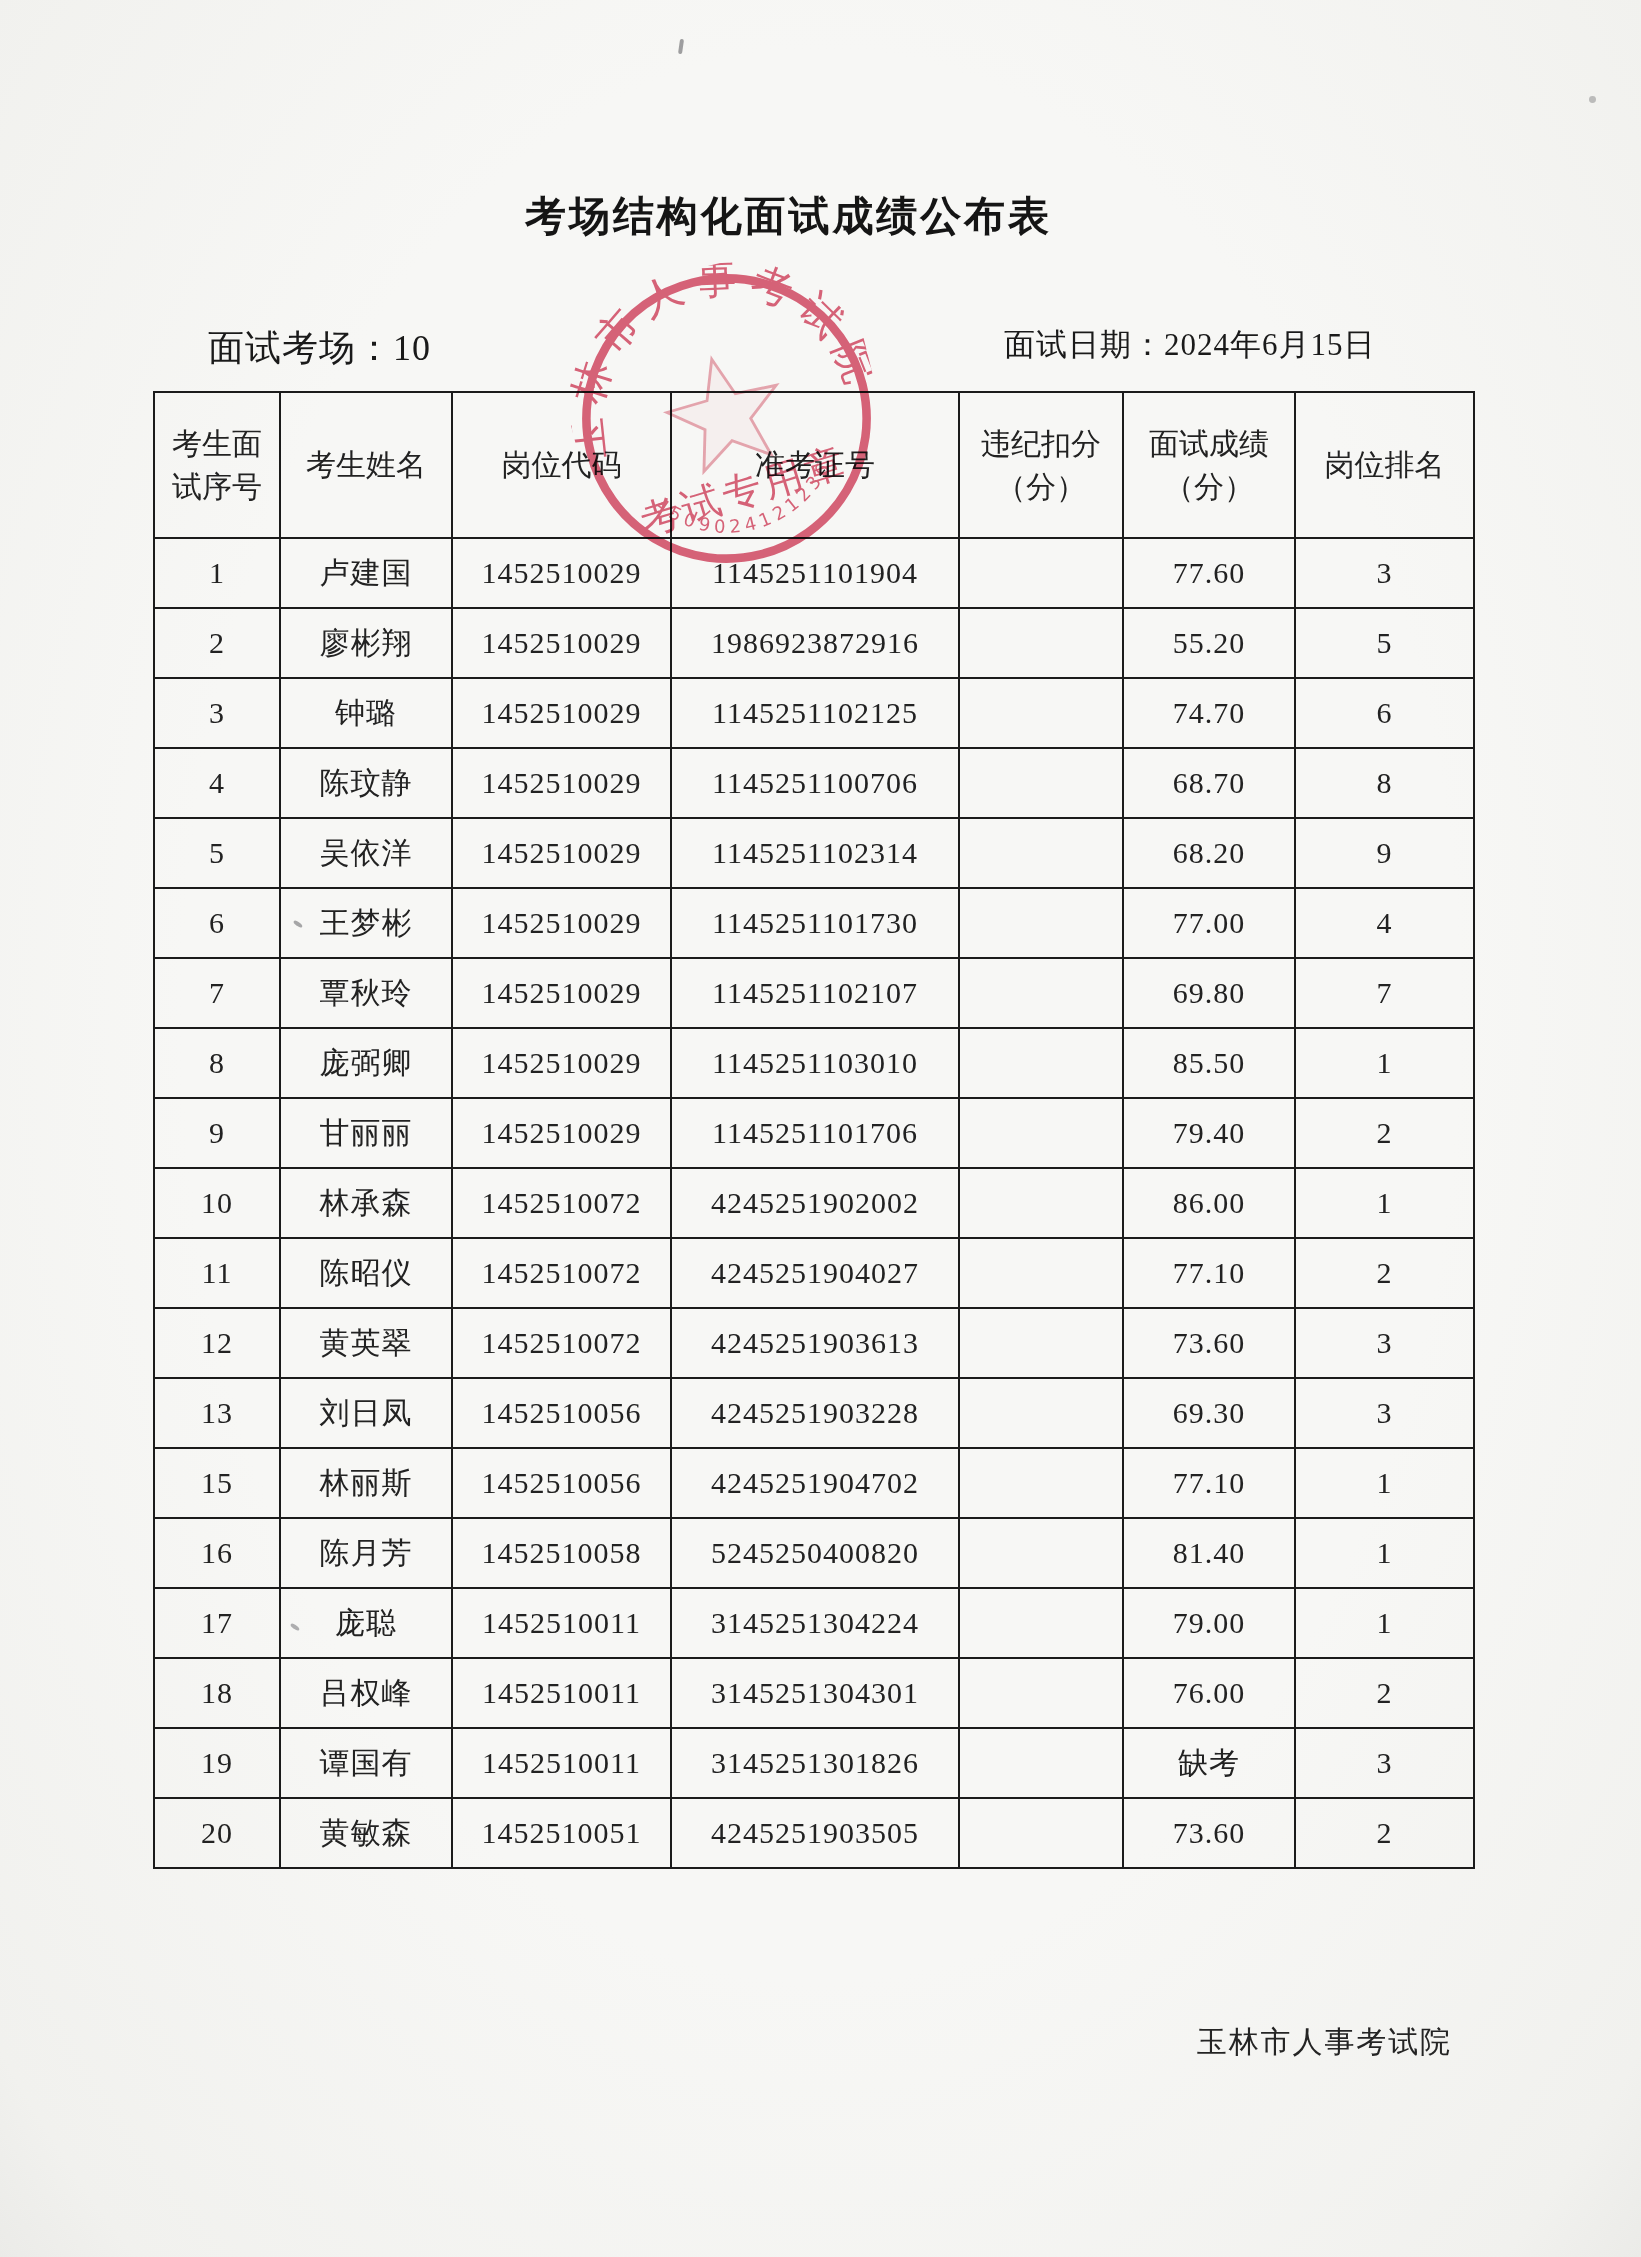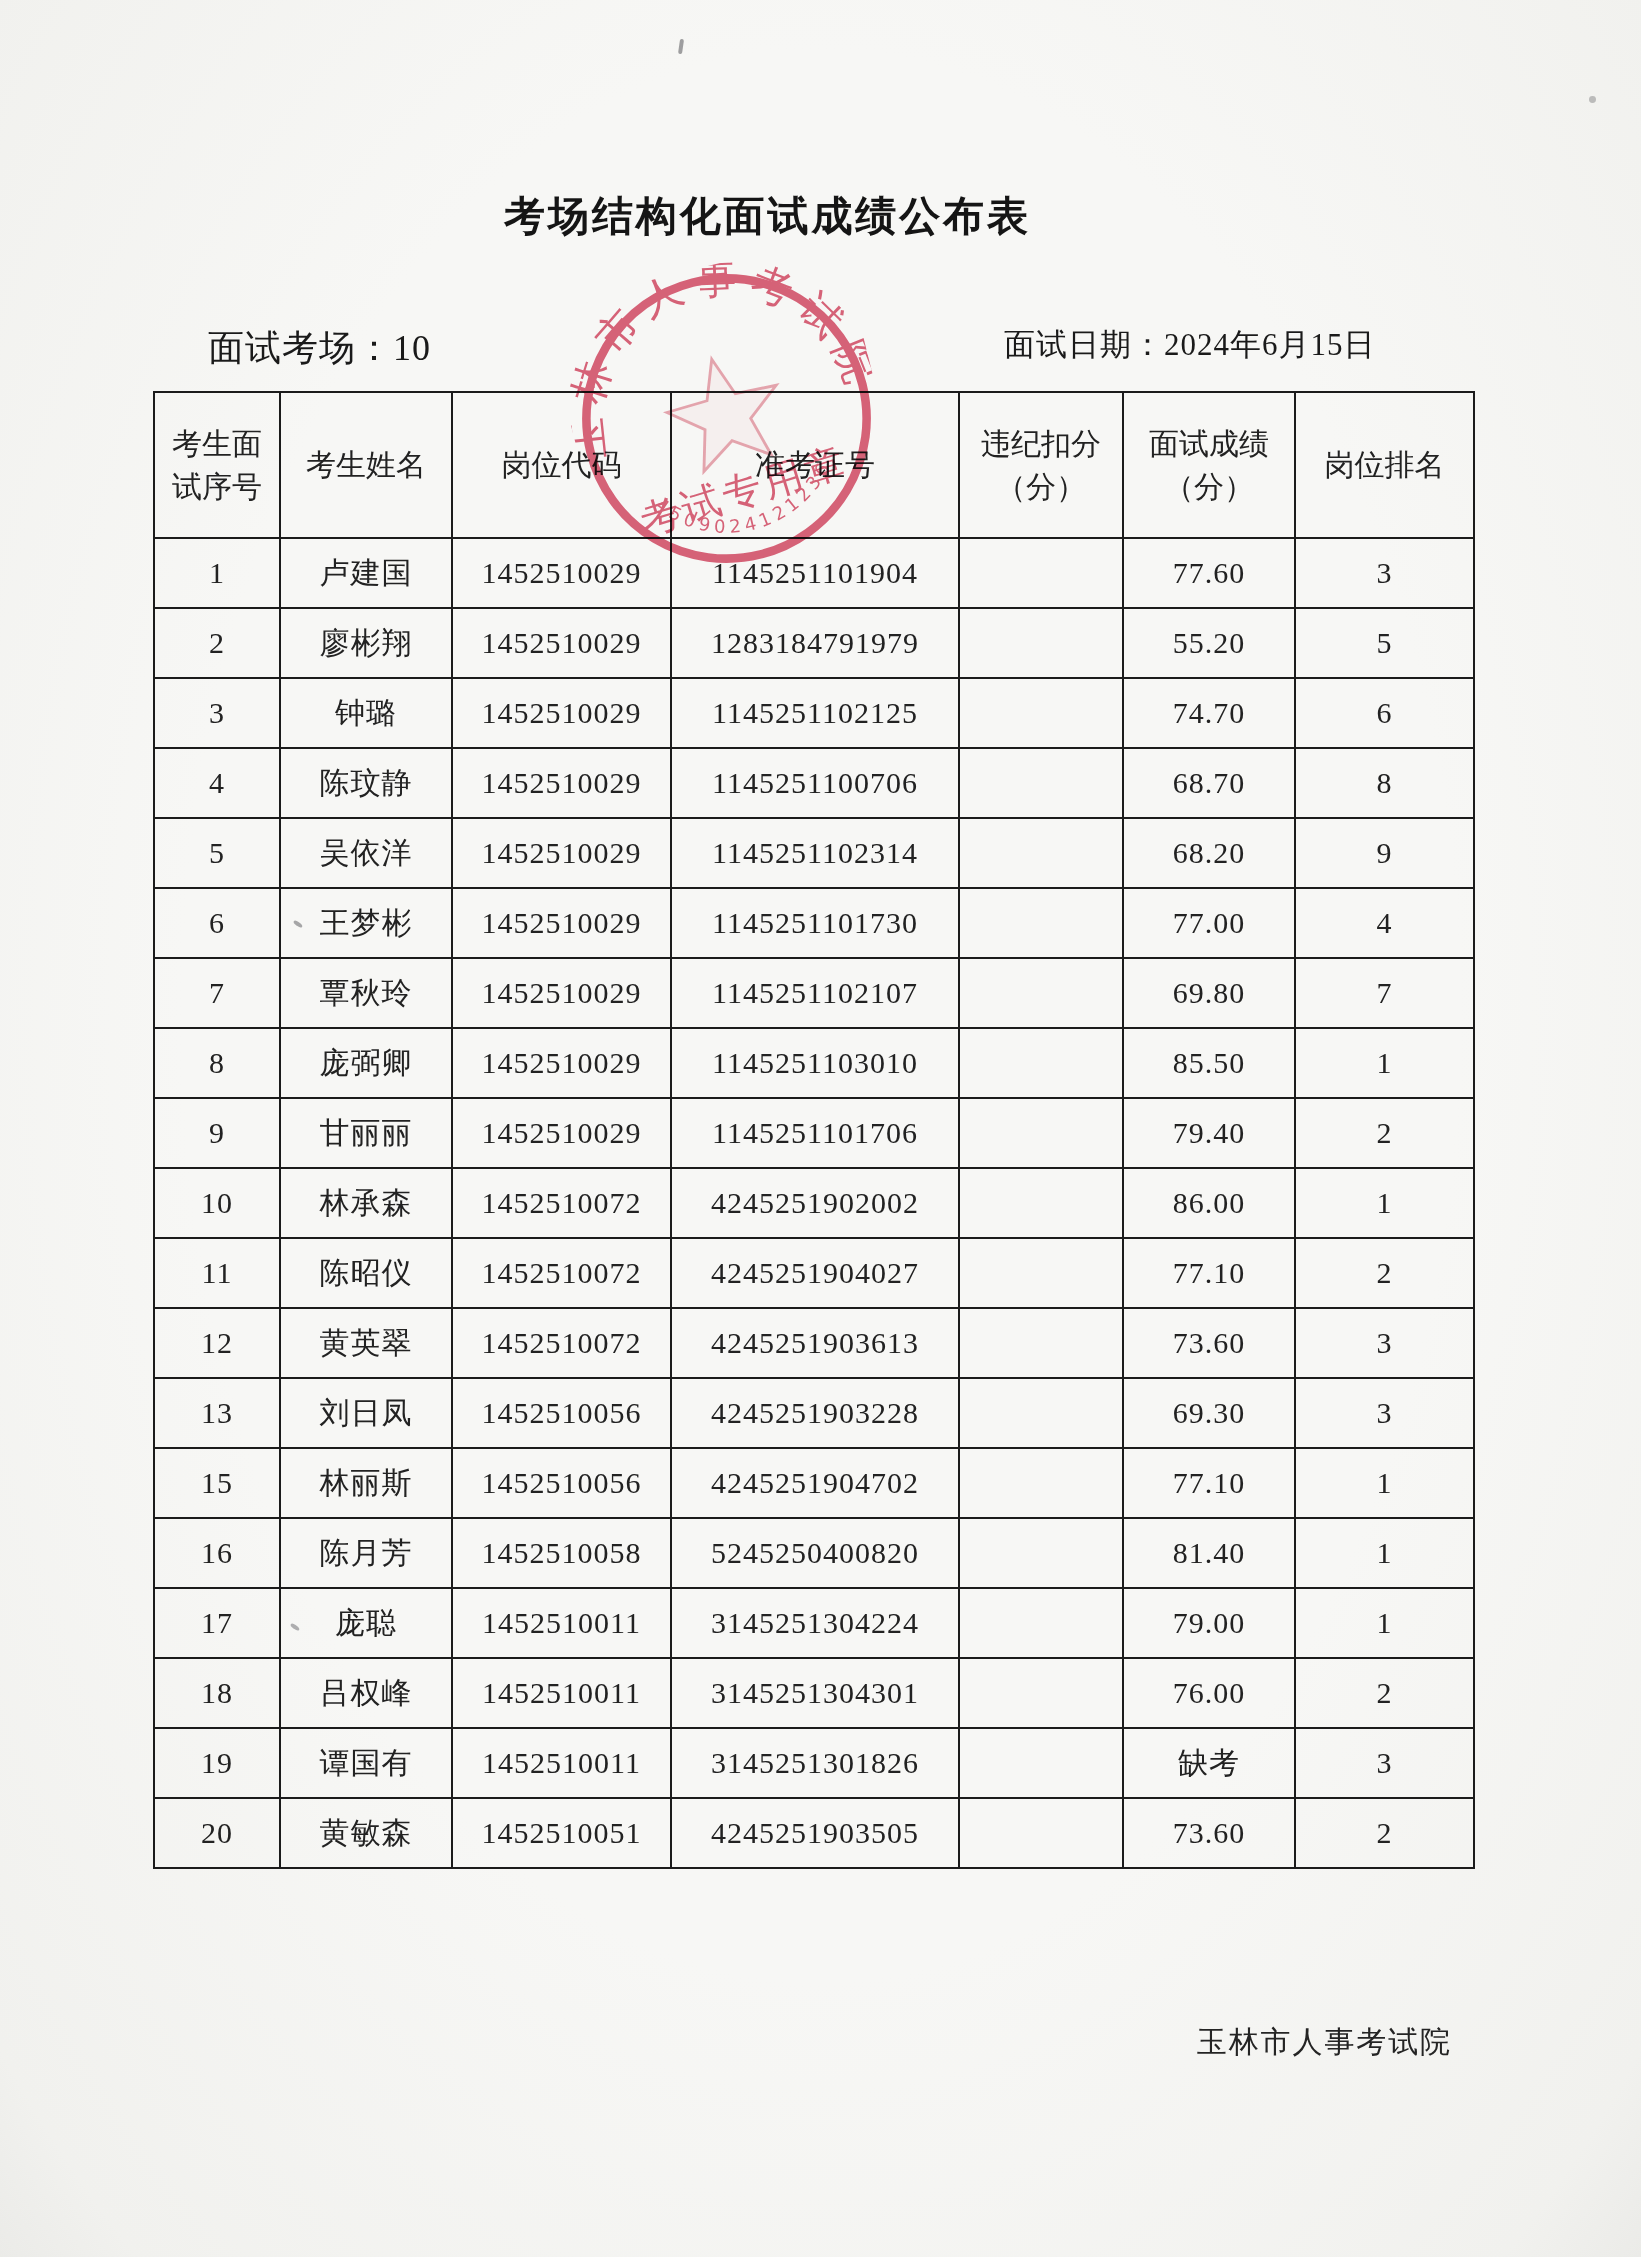--- a/index.html
+++ b/index.html
@@ -9,21 +9,21 @@
     margin:0 auto;
     background:radial-gradient(ellipse at 50% 45%, #f7f7f5 55%, #f1f1ee 92%, #ebebe8 100%);
     overflow:hidden;
     font-family:"Liberation Serif","DejaVu Serif",serif;
     color:#1d1d1d;
   }
   .doc-title{
     position:absolute;left:0;top:162px;width:1535px;
     text-align:center;
     font-family:"DejaVu Sans","Liberation Sans",sans-serif;
-    font-weight:bold;font-size:41px;letter-spacing:2.9px;color:#151515;
+    font-weight:bold;font-size:41px;letter-spacing:2.9px;color:#151515;padding-left:21px;
   }
   .meta-room{
     position:absolute;left:208px;top:324px;
     font-size:36px;letter-spacing:1px;color:#1a1a1a;
   }
   .meta-date{
     position:absolute;left:1004px;top:324px;
     font-size:31px;letter-spacing:1px;color:#1a1a1a;
   }
   table.score-table{
@@ -107,21 +107,21 @@
           <td>1452510029</td>
           <td>1145251101904</td>
           <td></td>
           <td>77.60</td>
           <td>3</td>
         </tr>
         <tr>
           <td>2</td>
           <td>廖彬翔</td>
           <td>1452510029</td>
-          <td>1283184791979</td>
+          <td>1986923872916</td>
           <td></td>
           <td>55.20</td>
           <td>5</td>
         </tr>
         <tr>
           <td>3</td>
           <td>钟璐</td>
           <td>1452510029</td>
           <td>1145251102125</td>
           <td></td>

